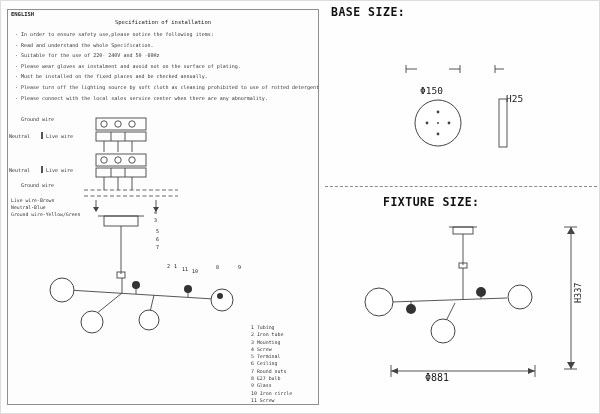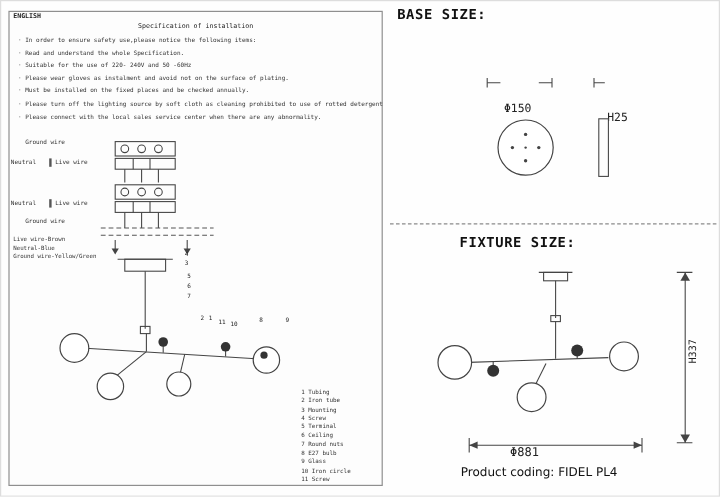--- a/index.html
+++ b/index.html
@@ -221,15 +221,14 @@
     <line class="ln" x1="52" y1="152" x2="52" y2="164"></line>
     <line class="ln" x1="196" y1="152" x2="196" y2="164"></line>
     <line class="ln" x1="52" y1="158" x2="196" y2="158"></line>
     <polygon class="arrow" points="59,155 59,161 52,158"></polygon>
     <polygon class="arrow" points="189,155 189,161 196,158"></polygon>
   </svg>
 
   <div class="h337">H337</div>
   <div class="phi881">Φ881</div>
 
-  <div class="coding">Product coding: FIDEL PL4</div>
 
 </div>
 
 </body></html>

